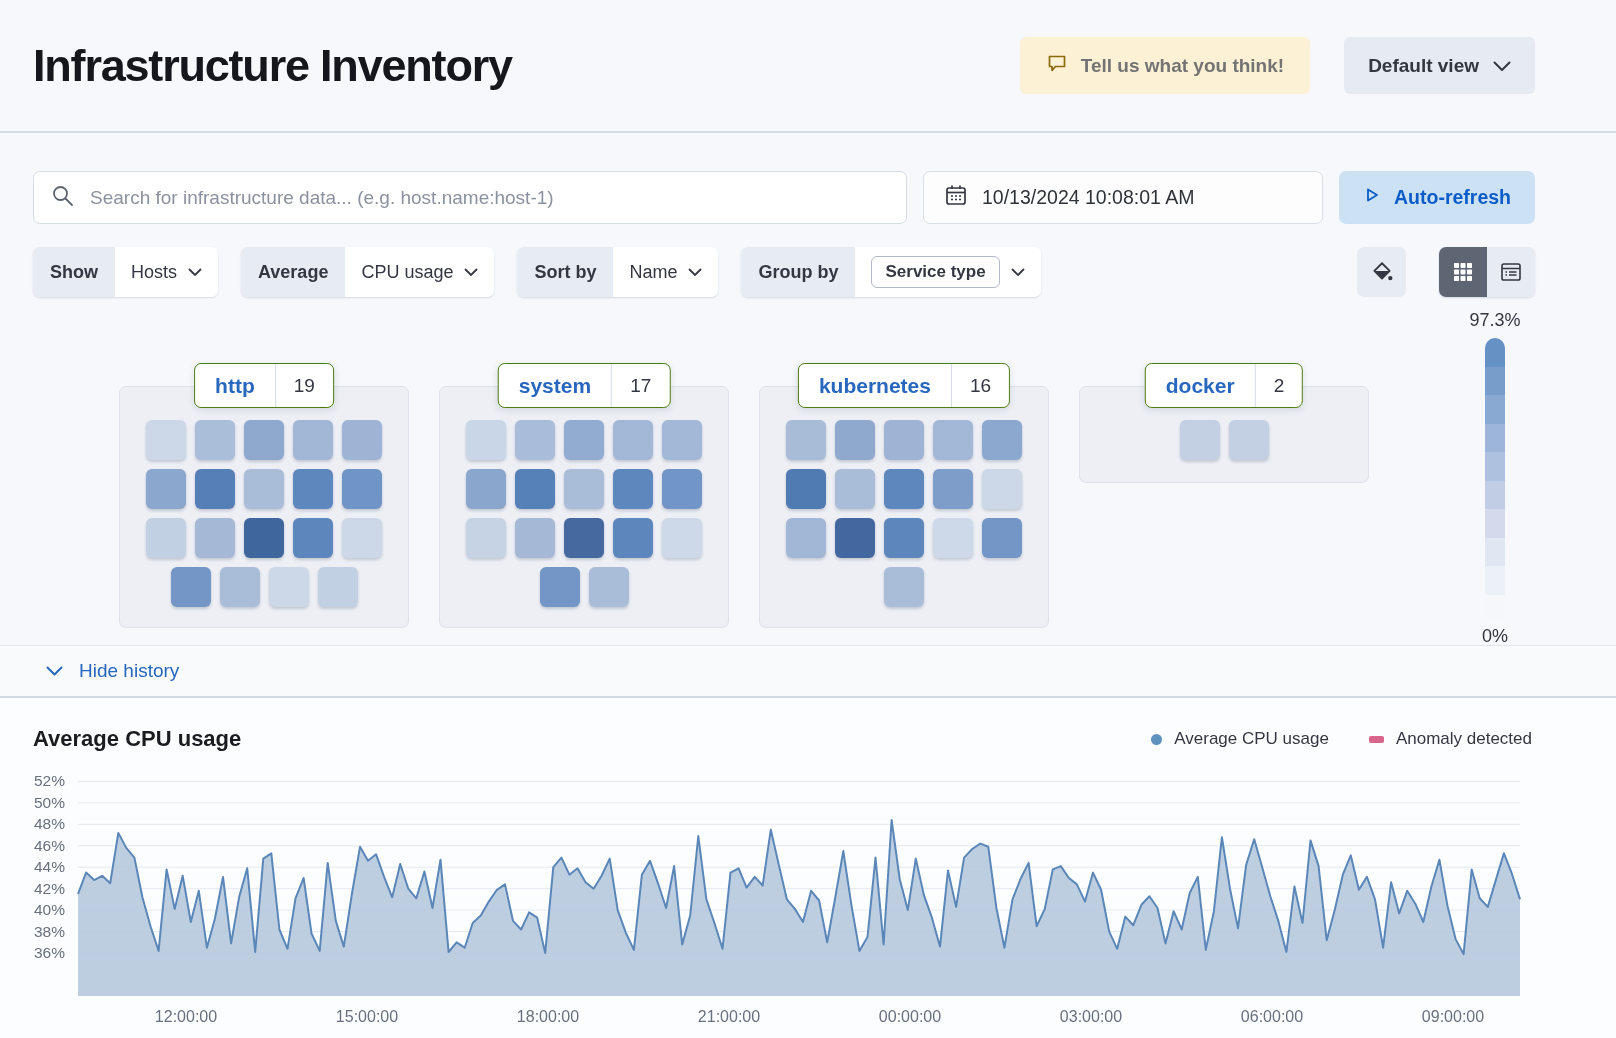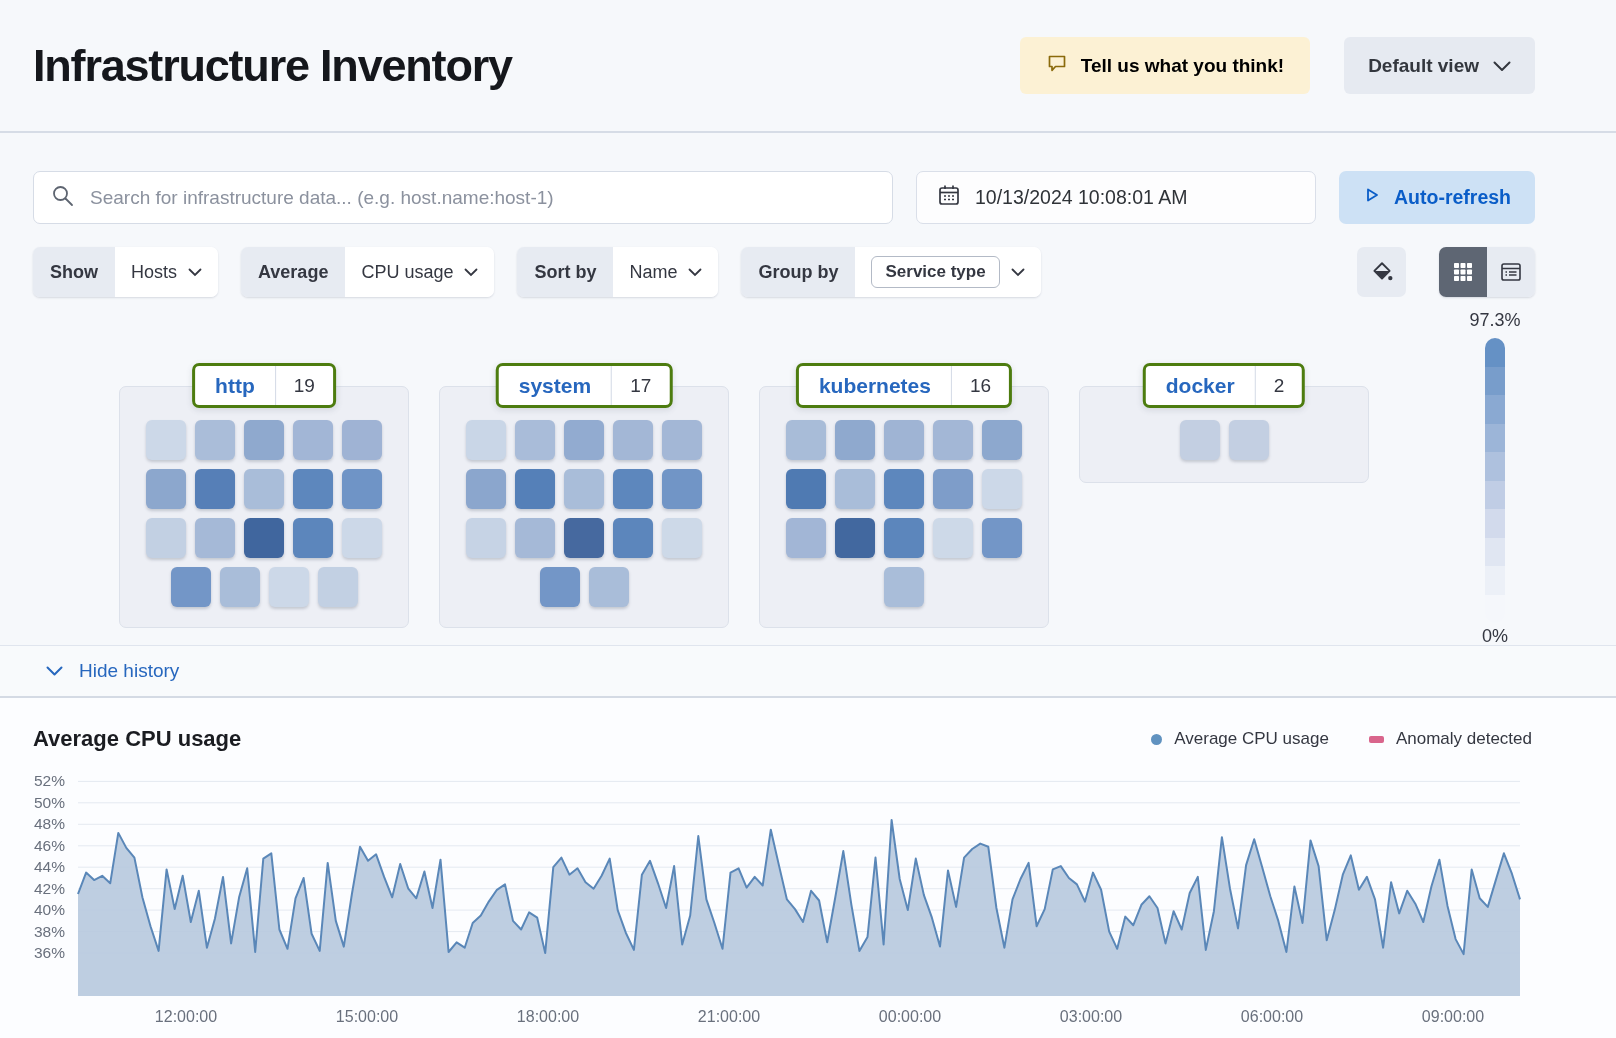--- a/index.html
+++ b/index.html
@@ -7,30 +7,30 @@
   body {
     width:1616px; height:1038px; overflow:hidden;
     background:#f6f8fb; color:#343741;
     font-family:"Liberation Sans", sans-serif;
     position:relative;
   }
 
   
   .header { height:131px; display:flex; align-items:center; padding:0 81px 0 33px; }
   .header h1 { font-size:45px; font-weight:700; color:#15171c; letter-spacing:-1.2px; margin:0; flex:1; }
-  .btn-feedback { display:flex; align-items:center; gap:13px; background:#fcf1d4; color:#000000;
+  .btn-feedback { display:flex; align-items:center; gap:13px; background:#fcf1d4; color:#737373;
     font-size:19px; font-weight:700; padding:0 26px; height:57px; border-radius:6px; border:none; cursor:pointer;
     font-family:inherit; }
   .btn-view { display:flex; align-items:center; gap:14px; background:#e6eaf1; color:#33373e;
     font-size:19px; font-weight:700; padding:0 24px; height:57px; border-radius:6px; border:none; cursor:pointer;
     margin-left:34px; font-family:inherit; }
   .hr { height:2px; background:#d6dce6; }
 
   
-  .toolbar { display:flex; align-items:center; margin:38px 81px 0 33px; gap:23px; }
+  .toolbar { display:flex; align-items:center; margin:38px 81px 0 33px; gap:16px; }
   .search-box { flex:1; display:flex; align-items:center; height:53px; background:#fff;
     border:1px solid #d6dce6; border-radius:7px; padding:0 17px; gap:13px; }
   .search-box input { flex:1; border:none; outline:none; background:transparent; font-family:inherit;
     font-size:19px; color:#343741; }
   .search-box input::placeholder { color:#8b919e; }
   .date-box { display:flex; align-items:center; width:400px; height:53px; background:#fdfdfe;
     border:1px solid #dadfe9; border-radius:7px; padding:0 20px; gap:14px; font-size:19.5px; color:#2f3338; cursor:pointer; }
   .btn-refresh { display:flex; align-items:center; justify-content:center; gap:13px; width:196px; height:53px;
     background:#cde1f5; color:#0a5dc8; border-radius:7px; font-size:19.5px; font-weight:700; border:none;
     cursor:pointer; font-family:inherit; }
@@ -52,21 +52,21 @@
   .seg .on  { background:#5e6673; }
   .seg .off { background:#e7ebf2; }
 
   
   .waffle { position:relative; height:348px; }
   .groups-row { display:flex; align-items:flex-start; gap:30px; padding-left:119px; padding-top:89px; }
   .gcard { position:relative; width:290px; background:#edeff5; border:1px solid #dce1ea; border-radius:7px;
     padding:33px 0 20px; display:flex; flex-direction:column; gap:9px; align-items:center; }
   .gcard.short { padding-bottom:22px; }
   .gbadge { position:absolute; top:-24px; left:50%; transform:translateX(-50%); display:flex; align-items:center;
-    background:#fff; border:3px solid #4d7c0f; border-radius:7px; box-shadow:0 2px 6px rgba(60,70,90,.14);
+    background:#fff; border:1px solid #4d7c0f; border-radius:7px; box-shadow:0 2px 6px rgba(60,70,90,.14);
     height:45px; white-space:nowrap; cursor:pointer; }
   .gbadge .nm { color:#2767be; font-weight:700; font-size:21px; padding:0 20px; }
   .gbadge .dv { width:1px; align-self:stretch; background:#d3dae6; }
   .gbadge .ct { font-size:19px; color:#343741; padding:0 18px; }
   .wrow { display:flex; gap:9px; justify-content:center; }
   .sq { width:40px; height:40px; border-radius:6px; box-shadow:0 2px 3px rgba(90,100,120,.28); cursor:pointer; }
 
   .scale { position:absolute; top:13px; right:91px; width:60px; text-align:center; }
   .scale .max { font-size:18px; color:#343741; margin-bottom:7px; }
   .scale .bar { width:20px; height:285px; margin:0 auto; border-radius:10px; overflow:hidden;

